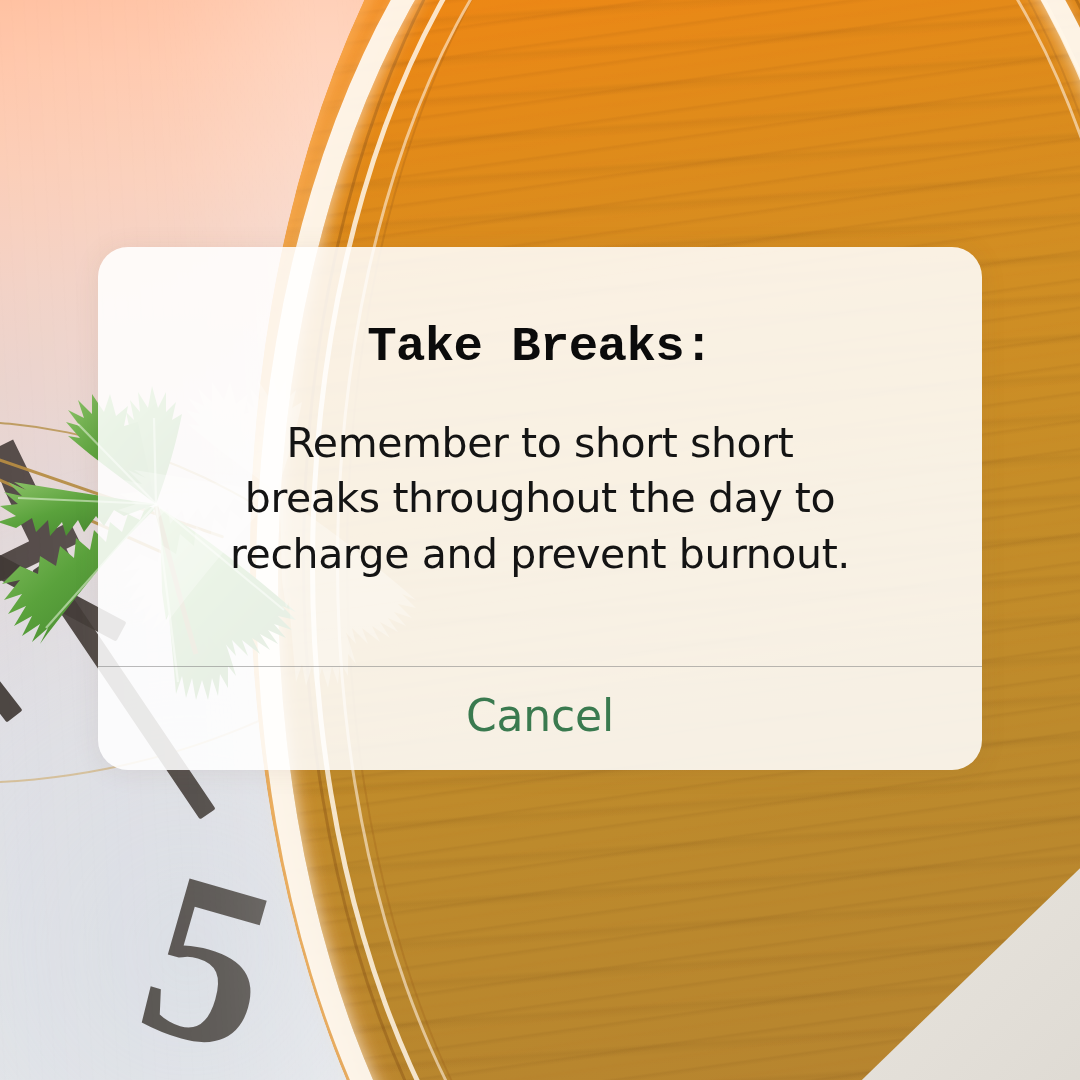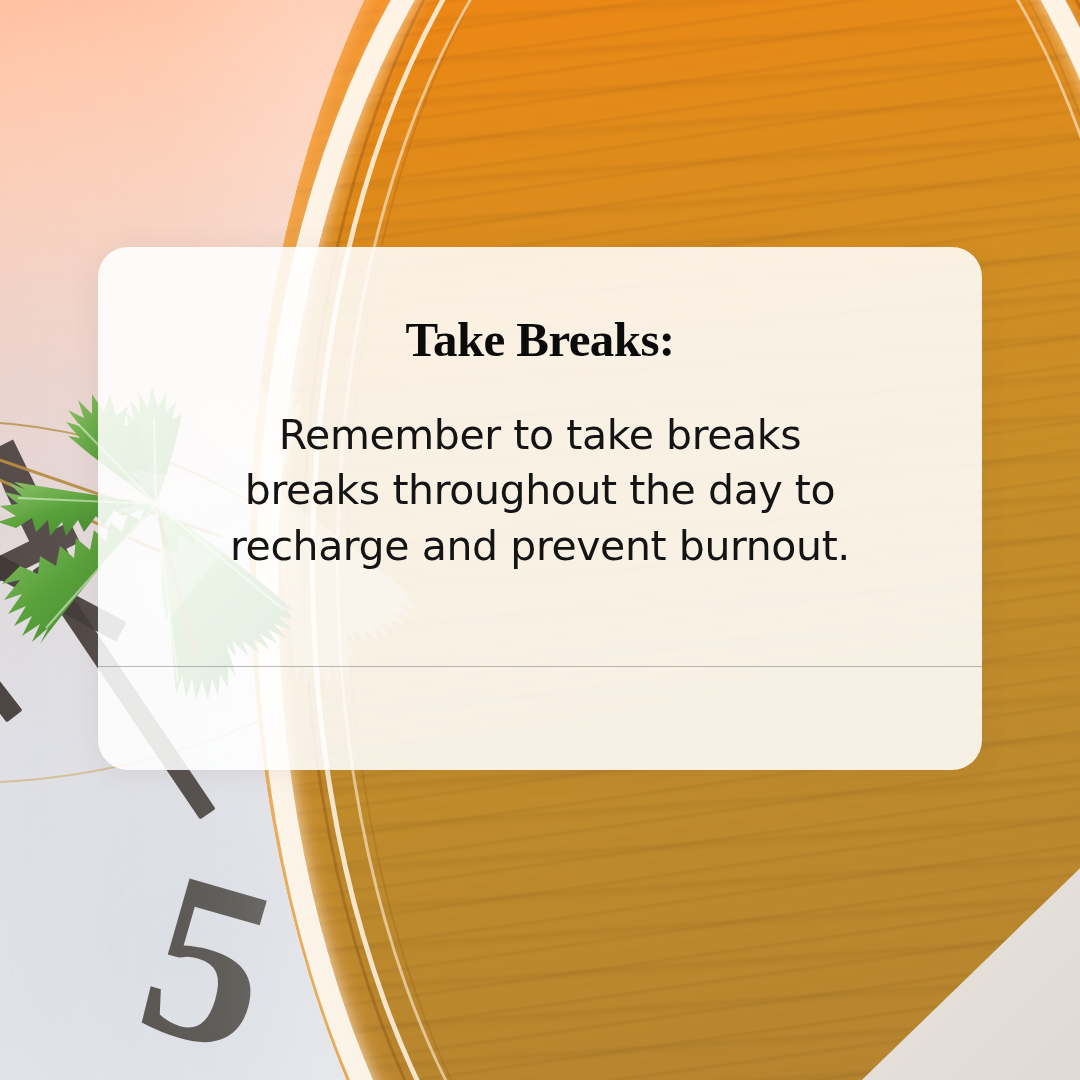--- a/index.html
+++ b/index.html
@@ -415,26 +415,26 @@
     overflow: hidden;
   }
 
   .dialog-body {
     flex: 1 1 auto;
     padding: 58px 46px 0 46px;
     text-align: center;
   }
 
   .dialog-title {
-    font-family: Liberation Serif, serif;
+    font-family: Liberation Mono, monospace;
     font-size: 49px;
     font-weight: 700;
     color: #0b0b0b;
     letter-spacing: -0.6px;
-    margin: 8px;
+    margin: 16px;
     line-height: 1.1;
   }
 
   .dialog-message {
     font-family: "DejaVu Sans", sans-serif;
     font-size: 41px;
     font-weight: 400;
     color: #141414;
     line-height: 1.35;
     margin: 41px auto 0 auto;
@@ -616,19 +616,20 @@
                    104,150 86,136 92,152 76,136 80,152 64,134 66,150 52,130
                    52,146 40,124 38,140 28,116 24,130 16,104 10,116 6,88 Z" fill="#9ec77f"></path>
         </g>
       </svg>
     </div>
   </div>
 
   <div class="dialog">
     <div class="dialog-body">
       <h1 class="dialog-title">Take Breaks:</h1>
-      <p class="dialog-message">Remember to take breaks breaks throughout the day to recharge and prevent burnout.</p>
+      <p class="dialog-message">Remember to short short breaks throughout the day to recharge and prevent burnout.</p>
     </div>
     <div class="dialog-actions">
+      <button class="dialog-btn">Cancel</button>
     </div>
   </div>
 
 </div>
 
 </body></html>

